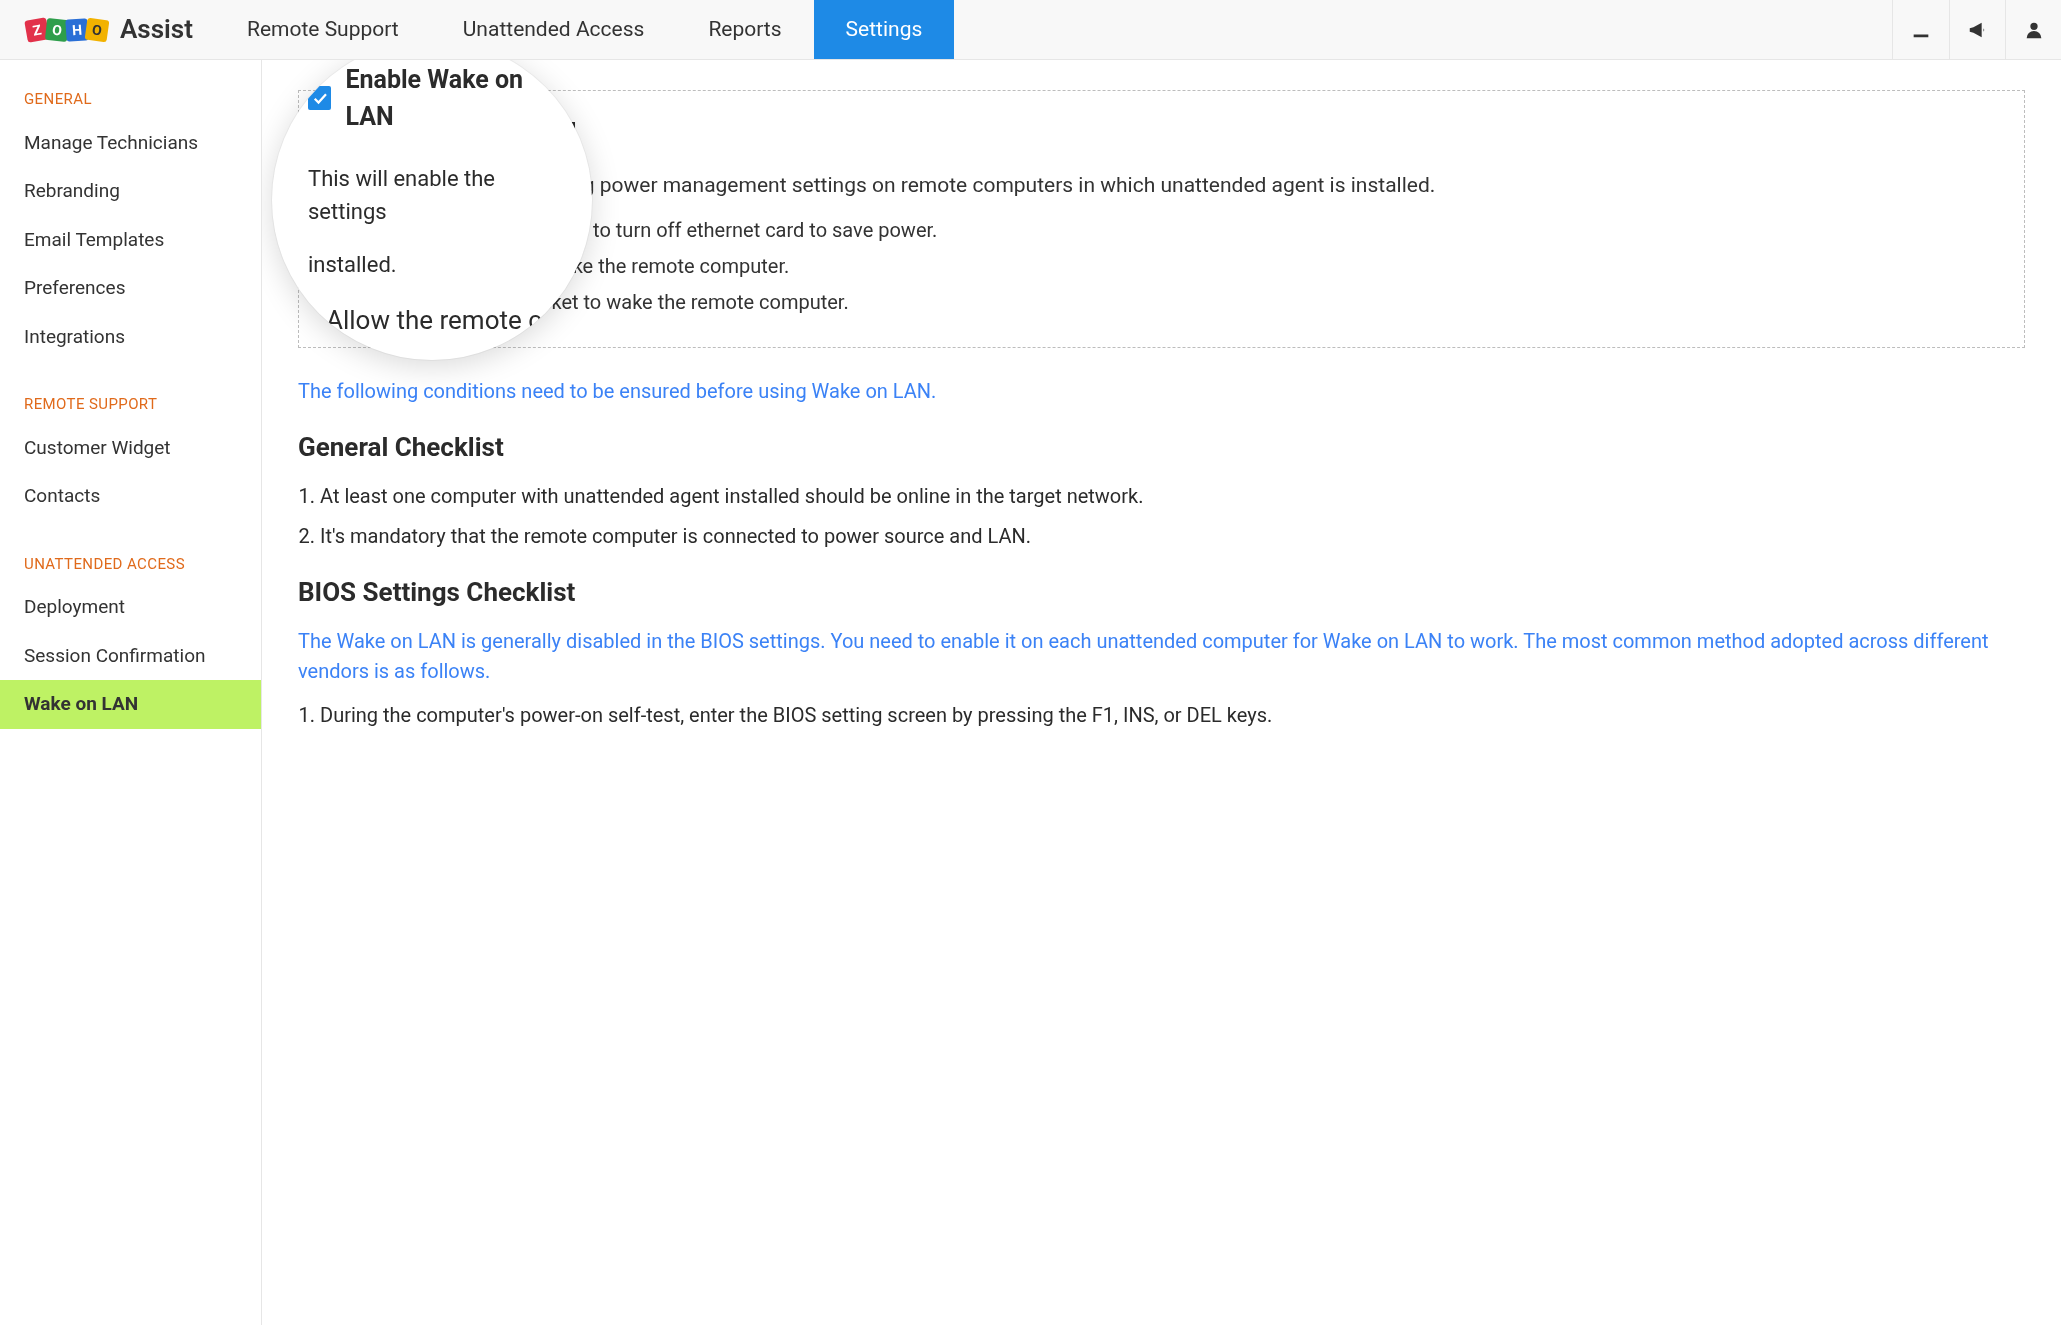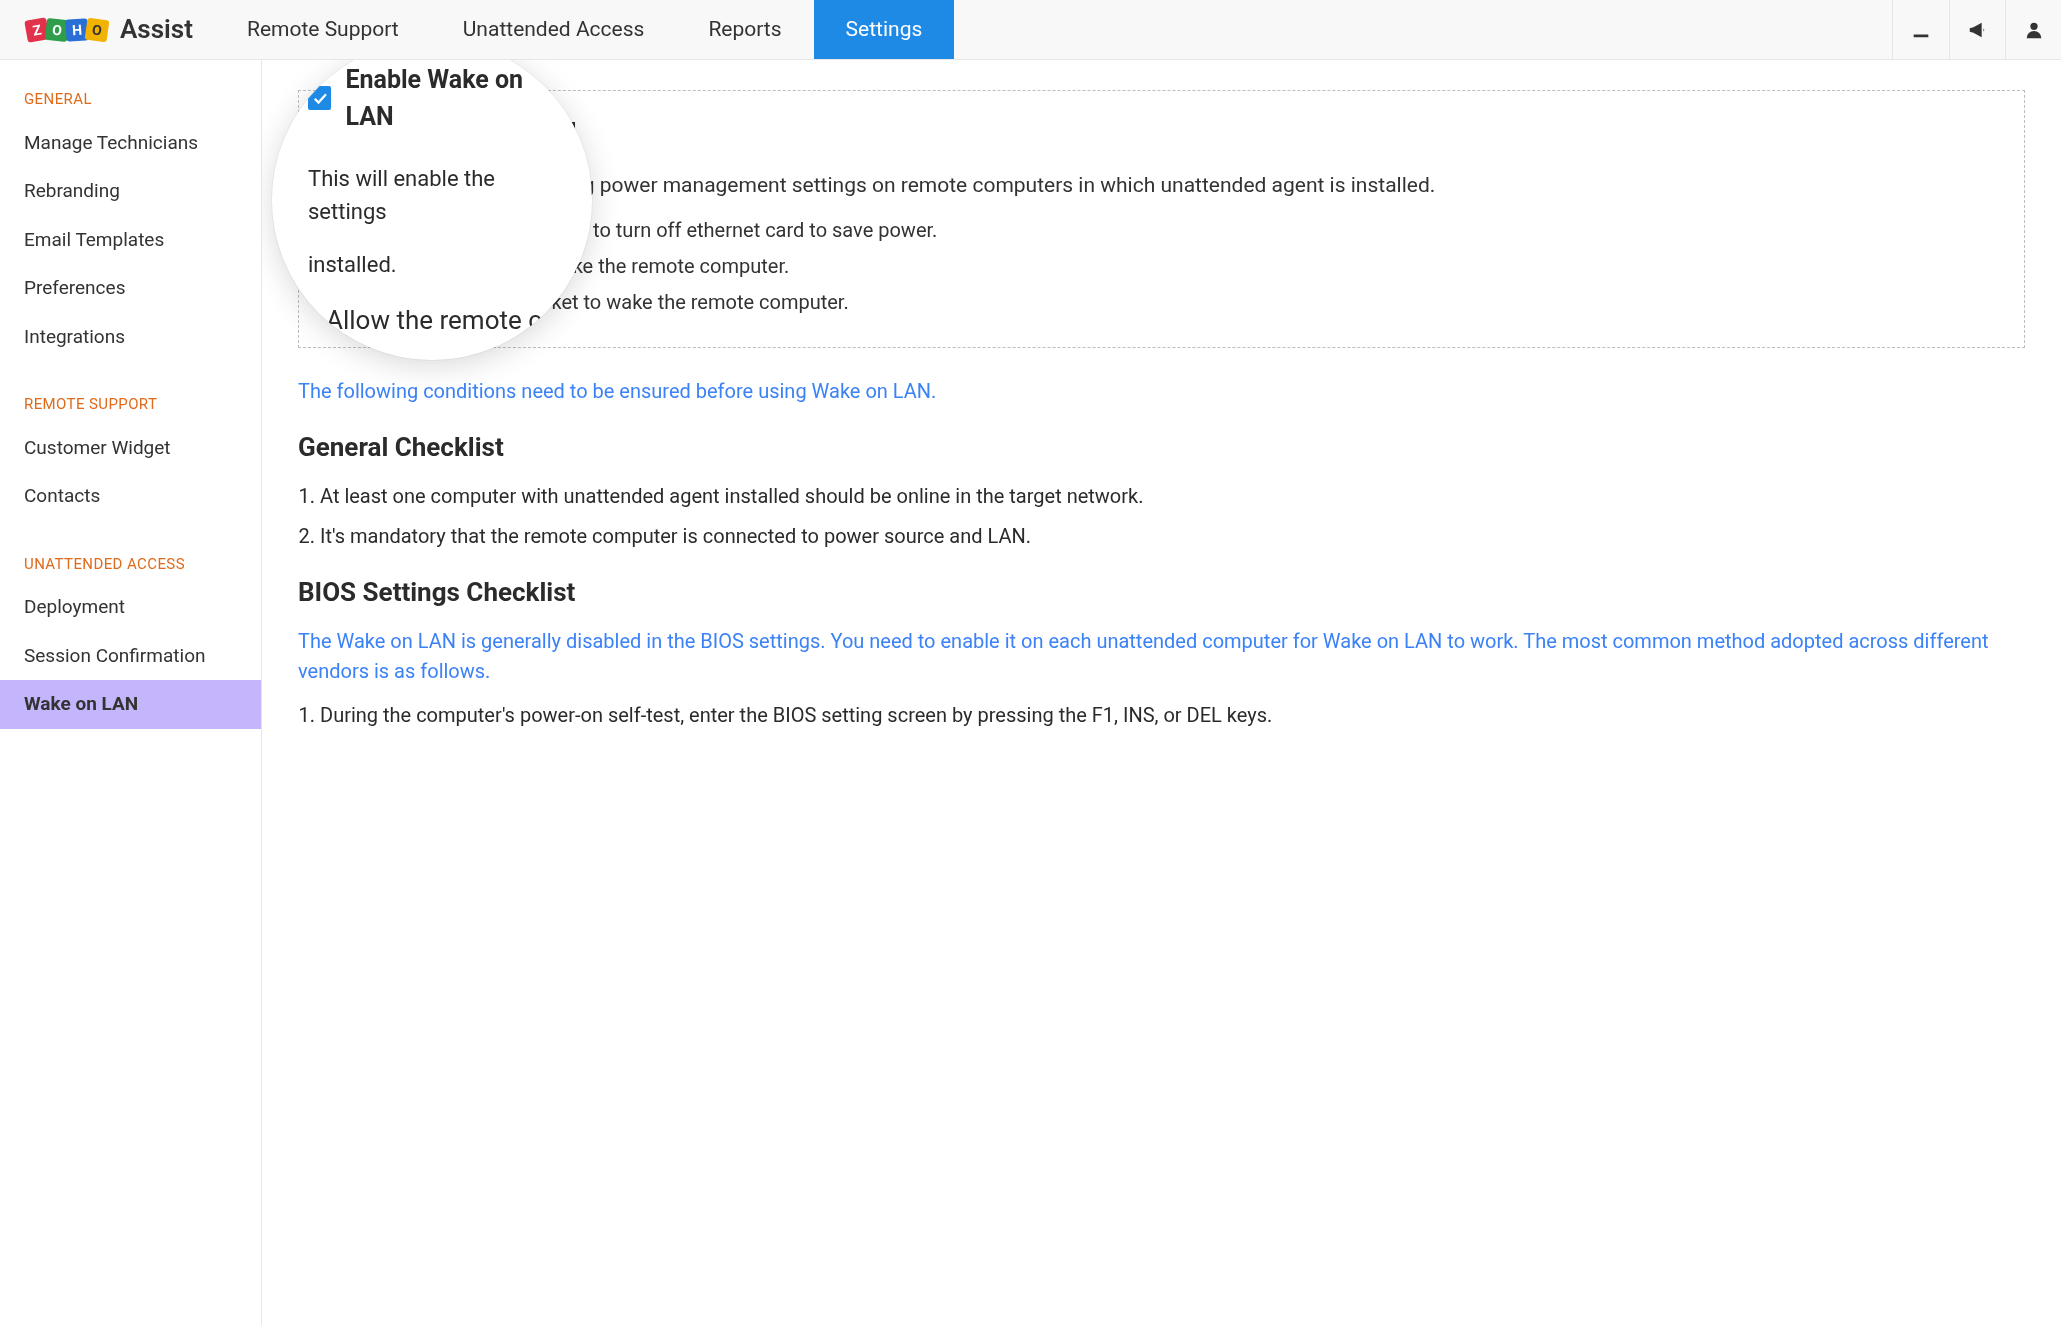--- a/index.html
+++ b/index.html
@@ -99,21 +99,21 @@
     padding: 10px 24px 8px;
     text-transform: uppercase;
   }
   .side-item {
     padding: 10px 24px;
     font-size: 19px;
     color: #333;
     cursor: pointer;
   }
   .side-item.active {
-    background: #c4b5fd;
+    background: #bef264;
     font-weight: 700;
   }
   .side-group { margin-bottom: 22px; }
   
   .content {
     flex: 1;
     padding: 30px 36px 40px 36px;
     overflow: auto;
     position: relative;
   }

